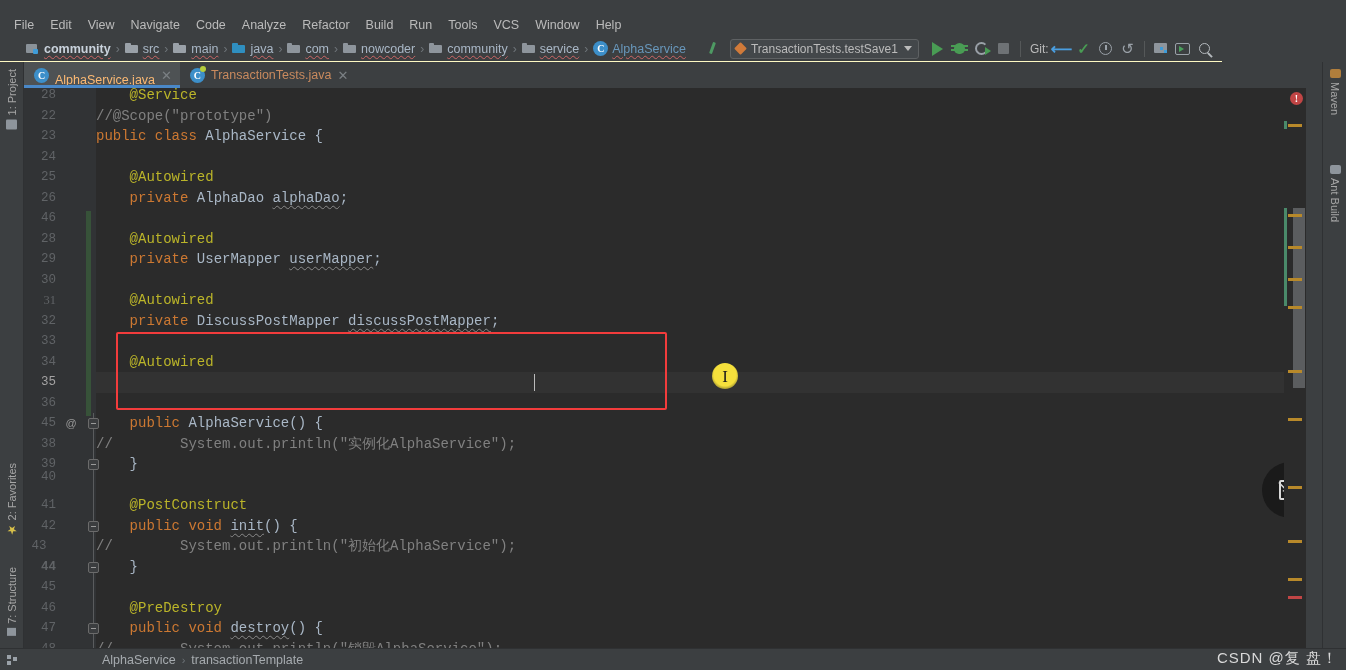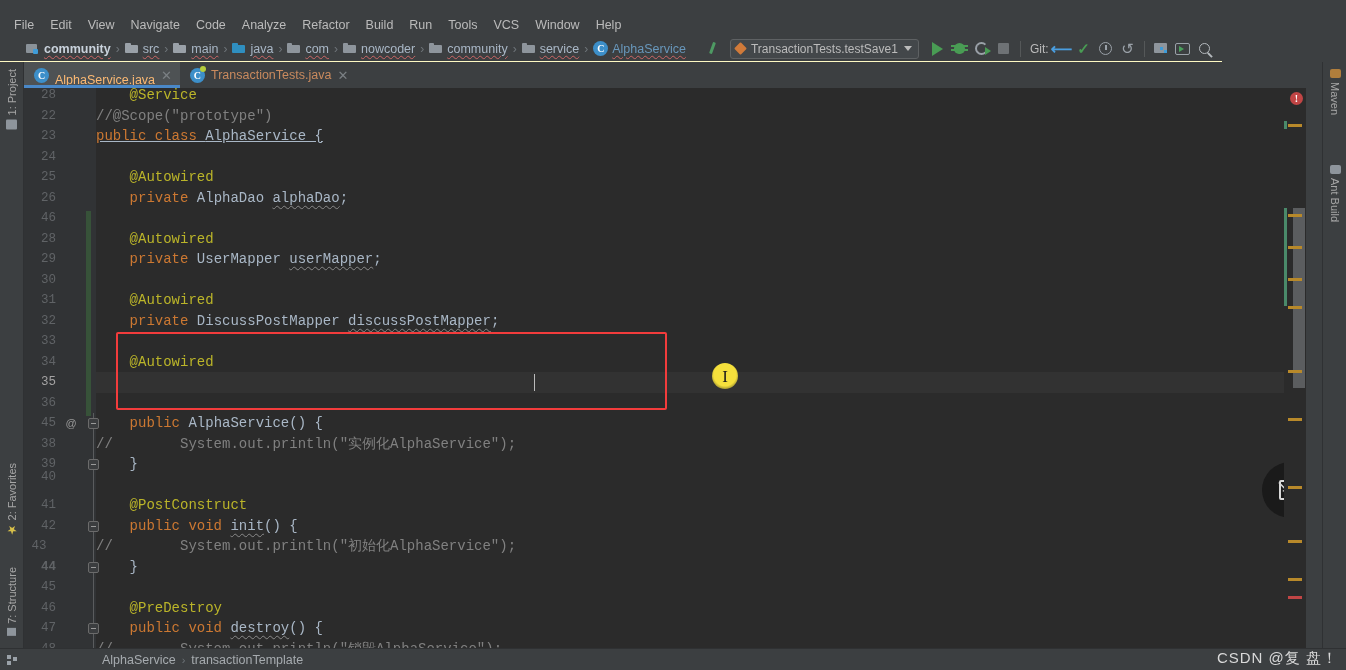--- a/index.html
+++ b/index.html
@@ -450,21 +450,21 @@
         <div class="lnum" style="top: -3px;">28</div>
         <div class="lnum" style="top: 17.5px;">22</div>
         <div class="lnum" style="top: 38px;">23</div>
         <div class="lnum" style="top: 58.5px;">24</div>
         <div class="lnum" style="top: 79px;">25</div>
         <div class="lnum" style="top: 99.5px;">26</div>
         <div class="lnum" style="top: 120px;">46</div>
         <div class="lnum" style="top: 140.5px;">28</div>
         <div class="lnum" style="top: 161px;">29</div>
         <div class="lnum" style="top: 181.5px;">30</div>
-        <div class="lnum" style="top: 202px;">31</div>
+        <div class="lnum" style="top: 202px; font-family: Liberation Serif, serif;">31</div>
         <div class="lnum" style="top: 222.5px;">32</div>
         <div class="lnum" style="top: 243px;">33</div>
         <div class="lnum" style="top: 263.5px;">34</div>
         <div class="lnum cur" style="top: 284px;">35</div>
         <div class="lnum" style="top: 304.5px;">36</div>
         <div class="lnum" style="top: 325px;">45</div>
         <div class="lnum" style="top: 345.5px;">38</div>
         <div class="lnum" style="top: 366px;">39</div>
         <div class="lnum" style="top: 379px;">40</div>
         <div class="lnum" style="top: 407px;">41</div>
@@ -478,21 +478,21 @@
         <div class="gmark" style="top: 325px; left: 40px;">@</div>
         <div class="foldm" style="top: 330px;"></div>
         <div class="foldm" style="top: 371px;"></div>
         <div class="foldm" style="top: 432.5px;"></div>
         <div class="foldm" style="top: 473.5px;"></div>
         <div class="foldm" style="top: 535px;"></div>
       </div>
     <div class="codearea" id="codearea">
         <div class="cline" style="top: -3px;"><span class="an">    @Service</span></div>
         <div class="cline" style="top: 17.5px;"><span class="cm">//@Scope("prototype")</span></div>
-        <div class="cline" style="top: 38px; text-decoration: underline;"><span class="kw">public class </span><span class="typ">AlphaService {</span></div>
+        <div class="cline" style="top: 38px;"><span class="kw">public class </span><span class="typ">AlphaService {</span></div>
         <div class="cline" style="top: 58.5px;"><span class="typ"></span></div>
         <div class="cline" style="top: 79px;"><span class="an">    @Autowired</span></div>
         <div class="cline" style="top: 99.5px;"><span class="kw">    private </span><span class="typ">AlphaDao </span><span class="fldw">alphaDao</span><span class="typ">;</span></div>
         <div class="cline" style="top: 120px;"><span class="typ"></span></div>
         <div class="cline" style="top: 140.5px;"><span class="an">    @Autowired</span></div>
         <div class="cline" style="top: 161px;"><span class="kw">    private </span><span class="typ">UserMapper </span><span class="fldw">userMapper</span><span class="typ">;</span></div>
         <div class="cline" style="top: 181.5px;"><span class="typ"></span></div>
         <div class="cline" style="top: 202px;"><span class="an">    @Autowired</span></div>
         <div class="cline" style="top: 222.5px;"><span class="kw">    private </span><span class="typ">DiscussPostMapper </span><span class="fldw">discussPostMapper</span><span class="typ">;</span></div>
         <div class="cline" style="top: 243px;"><span class="typ"></span></div>

